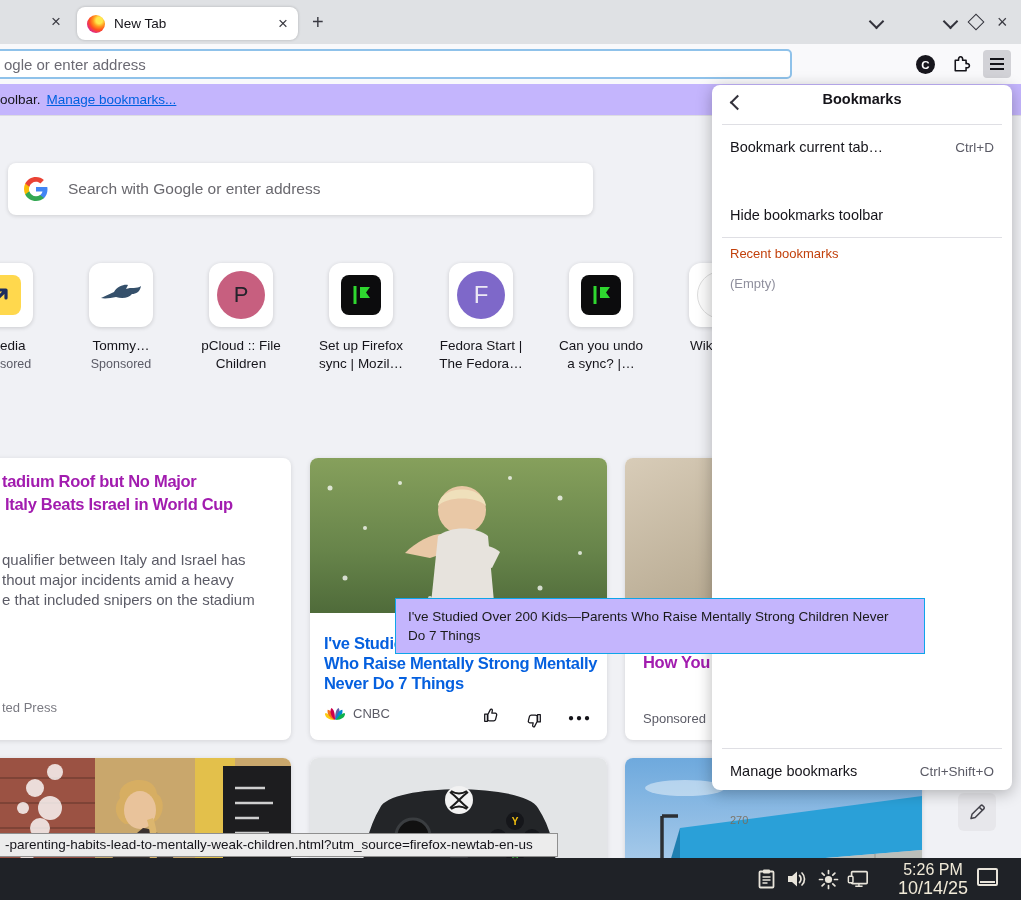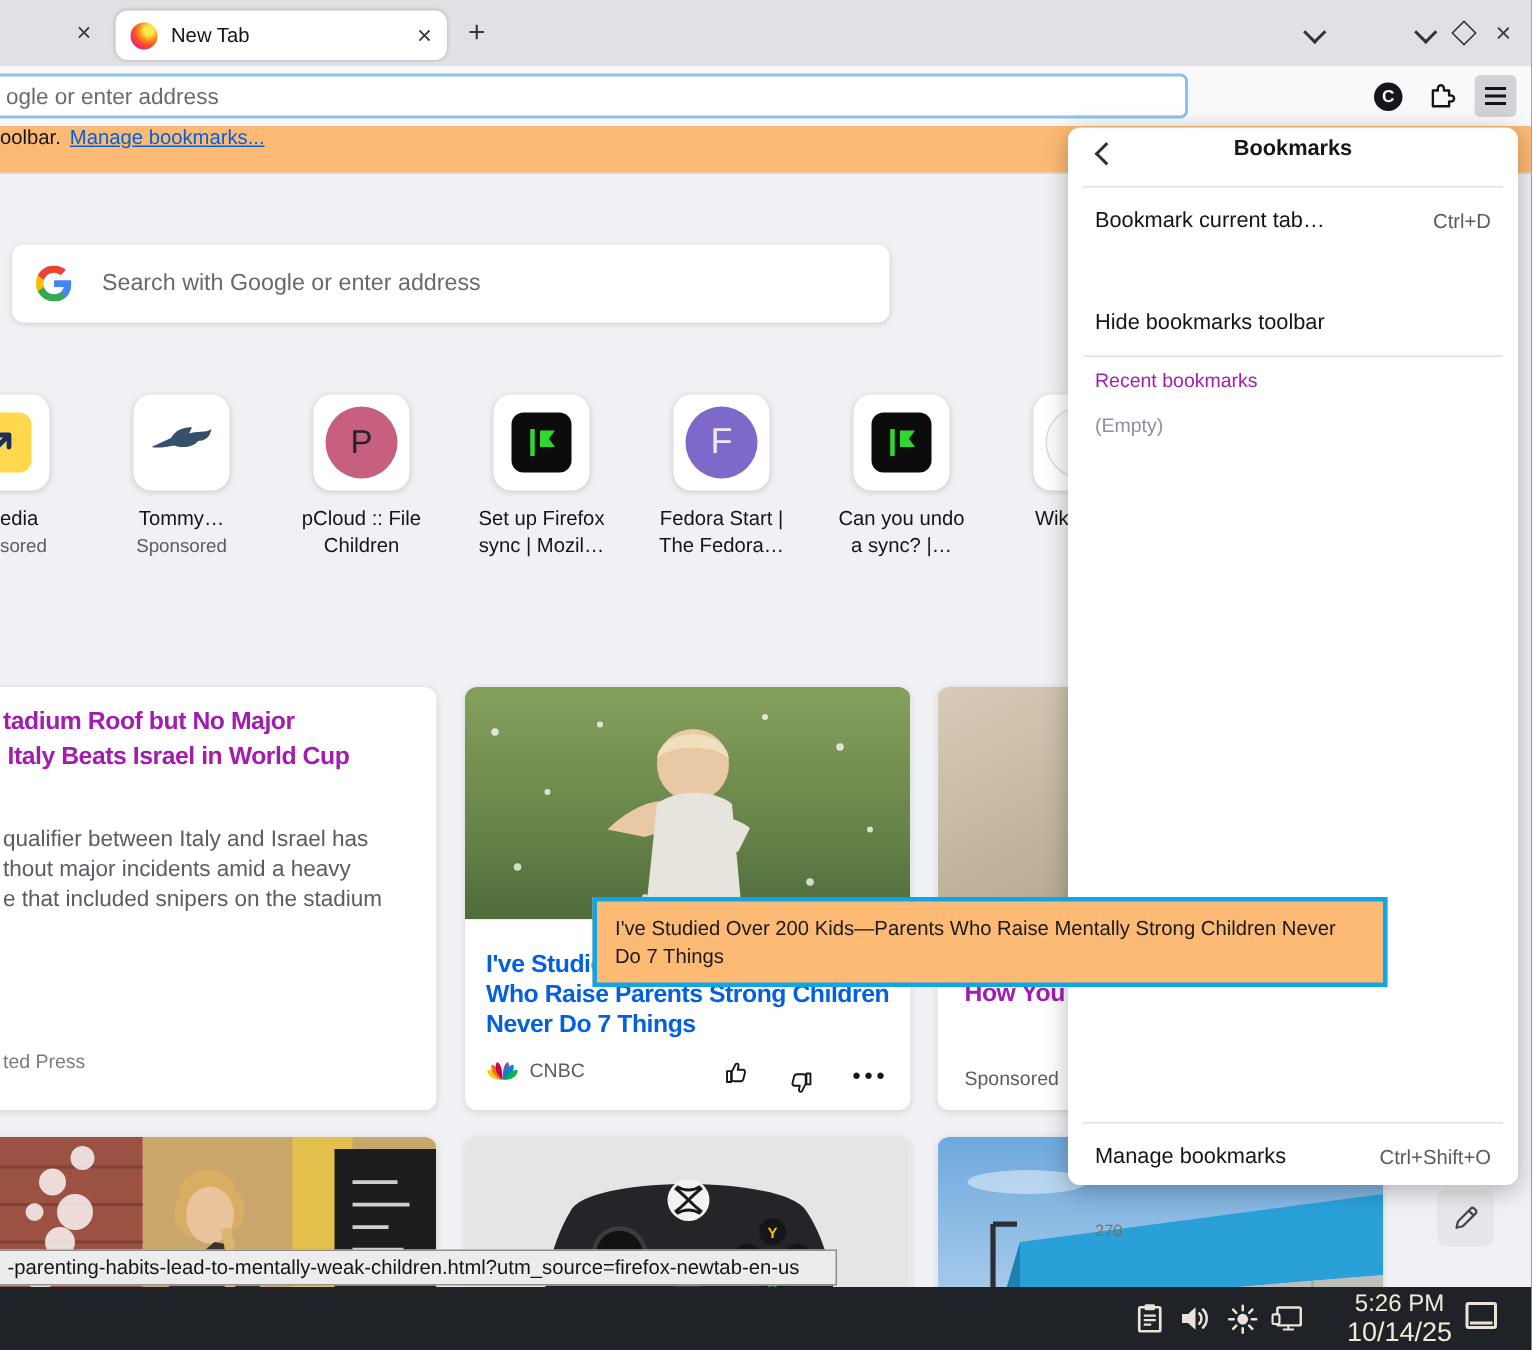--- a/index.html
+++ b/index.html
@@ -28,22 +28,22 @@
   .urlbar input{border:none;outline:none;width:100%;font-size:15px;padding:0 0 0 8px;background:transparent;
     font-family:"Liberation Sans",sans-serif;}
   .urlbar input::placeholder{color:#6b6a73;opacity:1;}
   .cbadge{position:absolute;left:916px;top:11px;width:19px;height:19px;border-radius:50%;background:#17161d;
     color:#fff;font-size:11.5px;font-weight:bold;display:flex;align-items:center;justify-content:center;}
   .menu-btn{position:absolute;left:983px;top:6px;width:28px;height:28px;background:#d2d2d7;border-radius:4px;
     display:flex;flex-direction:column;align-items:center;justify-content:center;gap:3.5px;}
   .menu-btn i{display:block;width:14px;height:1.8px;background:#15141a;}
 
   
-  .bmbar{position:absolute;left:0;top:84px;width:1021px;height:31px;background:#fdba74;border-bottom:1px solid #dcdce2;
-    display:flex;align-items:flex-start;font-size:13.5px;color:#15141a;}
+  .bmbar{position:absolute;left:0;top:84px;width:1021px;height:31px;background:#c4b5fd;border-bottom:1px solid #dcdce2;
+    display:flex;align-items:center;font-size:13.5px;color:#15141a;}
   .bmbar a{color:#0061e0;text-decoration:underline;margin-left:6px;}
 
   
   .searchbox{position:absolute;left:8px;top:163px;width:585px;height:52px;background:#fff;border-radius:8px;
     box-shadow:0 1px 4px rgba(0,0,0,.14);display:flex;align-items:center;padding:0 16px;box-sizing:border-box;}
   .searchbox input{border:none;outline:none;flex:1;font-size:15.5px;margin-left:18px;background:transparent;
     font-family:"Liberation Sans",sans-serif;}
   .searchbox input::placeholder{color:#69686e;opacity:1;}
 
   .tile{position:absolute;top:263px;width:120px;text-align:center;}
@@ -56,35 +56,35 @@
 
   .card{position:absolute;background:#fff;border-radius:8px;box-shadow:0 1px 5px rgba(0,0,0,.12);overflow:hidden;}
   .card-img{position:absolute;left:0;top:0;width:100%;height:155px;overflow:hidden;}
   .hl{position:absolute;font-weight:bold;font-size:16.5px;letter-spacing:-0.3px;line-height:23px;color:#a21caf;white-space:nowrap;}
   .hl.blue{color:#0560df;line-height:20px;}
   .excerpt{position:absolute;font-size:15px;color:#5b5b66;line-height:20px;white-space:nowrap;}
   .pub{position:absolute;font-size:13px;color:#7a7a82;}
   .pubrow{position:absolute;display:flex;align-items:center;gap:7px;font-size:13px;color:#5b5b66;}
   .dots{font-size:10px;letter-spacing:2px;color:#15141a;}
 
-  .cardtip{position:absolute;left:395px;top:598px;width:530px;box-sizing:border-box;background:#fdba74;
-    border:3px solid #0ea5e9;padding:8px 12px;font-size:13.5px;color:#1a1a1a;line-height:19px;z-index:55;}
+  .cardtip{position:absolute;left:395px;top:598px;width:530px;box-sizing:border-box;background:#c4b5fd;
+    border:1px solid #0ea5e9;padding:8px 12px;font-size:13.5px;color:#1a1a1a;line-height:19px;z-index:55;}
   .cardtip div{white-space:nowrap;}
 
   
   .panel{position:absolute;left:712px;top:85px;width:300px;height:705px;background:#fff;border-radius:8px;
     box-shadow:0 3px 16px rgba(0,0,0,.28);z-index:50;}
   .panel-head{position:absolute;left:0;top:6px;width:100%;height:30px;display:flex;align-items:flex-start;}
   .panel-back{position:absolute;left:16px;top:8px;width:18px;height:18px;display:flex;align-items:center;justify-content:center;}
   .panel-title{width:100%;text-align:center;font-weight:bold;font-size:14.5px;color:#15141a;}
   .pdiv{position:absolute;left:10px;right:10px;height:1px;background:#dfdfe4;}
   .pitem{position:absolute;left:0;width:100%;height:34px;display:flex;align-items:center;padding:0 18px;
     box-sizing:border-box;font-size:14.5px;color:#15141a;}
   .pitem .accel{margin-left:auto;color:#5b5b66;font-size:13.5px;}
-  .psection{position:absolute;left:18px;font-size:13px;color:#a21caf;}
+  .psection{position:absolute;left:18px;font-size:13px;color:#c2410c;}
   .pempty{position:absolute;left:18px;font-size:13px;color:#8f8f9d;}
 
   
   .pencil-btn{position:absolute;left:958px;top:793px;width:38px;height:38px;background:#e7e7eb;border-radius:6px;
     display:flex;align-items:center;justify-content:center;z-index:40;}
   .statusbar{position:absolute;left:0;top:833px;width:558px;height:24px;box-sizing:border-box;background:#ececec;
     border:1px solid #8f8f8f;border-left:none;font-size:13.5px;color:#15141a;line-height:22px;padding-left:5px;
     white-space:nowrap;overflow:hidden;z-index:60;}
 
   
@@ -271,21 +271,21 @@
         </g>
         <path d="M95 95 C110 80 130 72 140 78 L150 90 L120 100 Z" fill="#e9c8a6"></path>
         <circle cx="152" cy="52" r="24" fill="#e9c8a6"></circle>
         <path d="M128 48 C130 26 174 26 176 48 C168 38 136 38 128 48 Z" fill="#efe0bb"></path>
         <path d="M128 78 C140 68 166 68 178 78 L185 155 L120 155 Z" fill="#e7e3dd"></path>
         <path d="M150 90 C165 84 180 86 190 94 L182 110 L150 102 Z" fill="#e7e3dd"></path>
       </svg>
     </div>
     <div class="hl blue" style="left:14px;top:175px;">
       <div>I've Studied Over 200 Kids—Parents</div>
-      <div>Who Raise Parents Strong Children</div>
+      <div>Who Raise Mentally Strong Mentally</div>
       <div>Never Do 7 Things</div>
     </div>
     <div class="pubrow" style="left:14px;top:248px;">
       <span style="display:flex;">
         <svg width="22" height="15" viewBox="0 0 24 16">
           <path d="M11 15C7 9 3 7 1 8c0 4 4 7 10 7z" fill="#fccc12"></path>
           <path d="M11.5 15C10 8 7 4 4 4c-1 4 2 9 7.5 11z" fill="#f37021"></path>
           <path d="M12 15C12 7 10.5 3 8 2c-2 3-1 9 4 13z" fill="#cc004c"></path>
           <path d="M12 15c0-8 1.5-12 4-13 2 3 1 9-4 13z" fill="#6460aa"></path>
           <path d="M12.5 15c1.5-7 4.5-11 7.5-11 1 4-2 9-7.5 11z" fill="#0089d0"></path>

